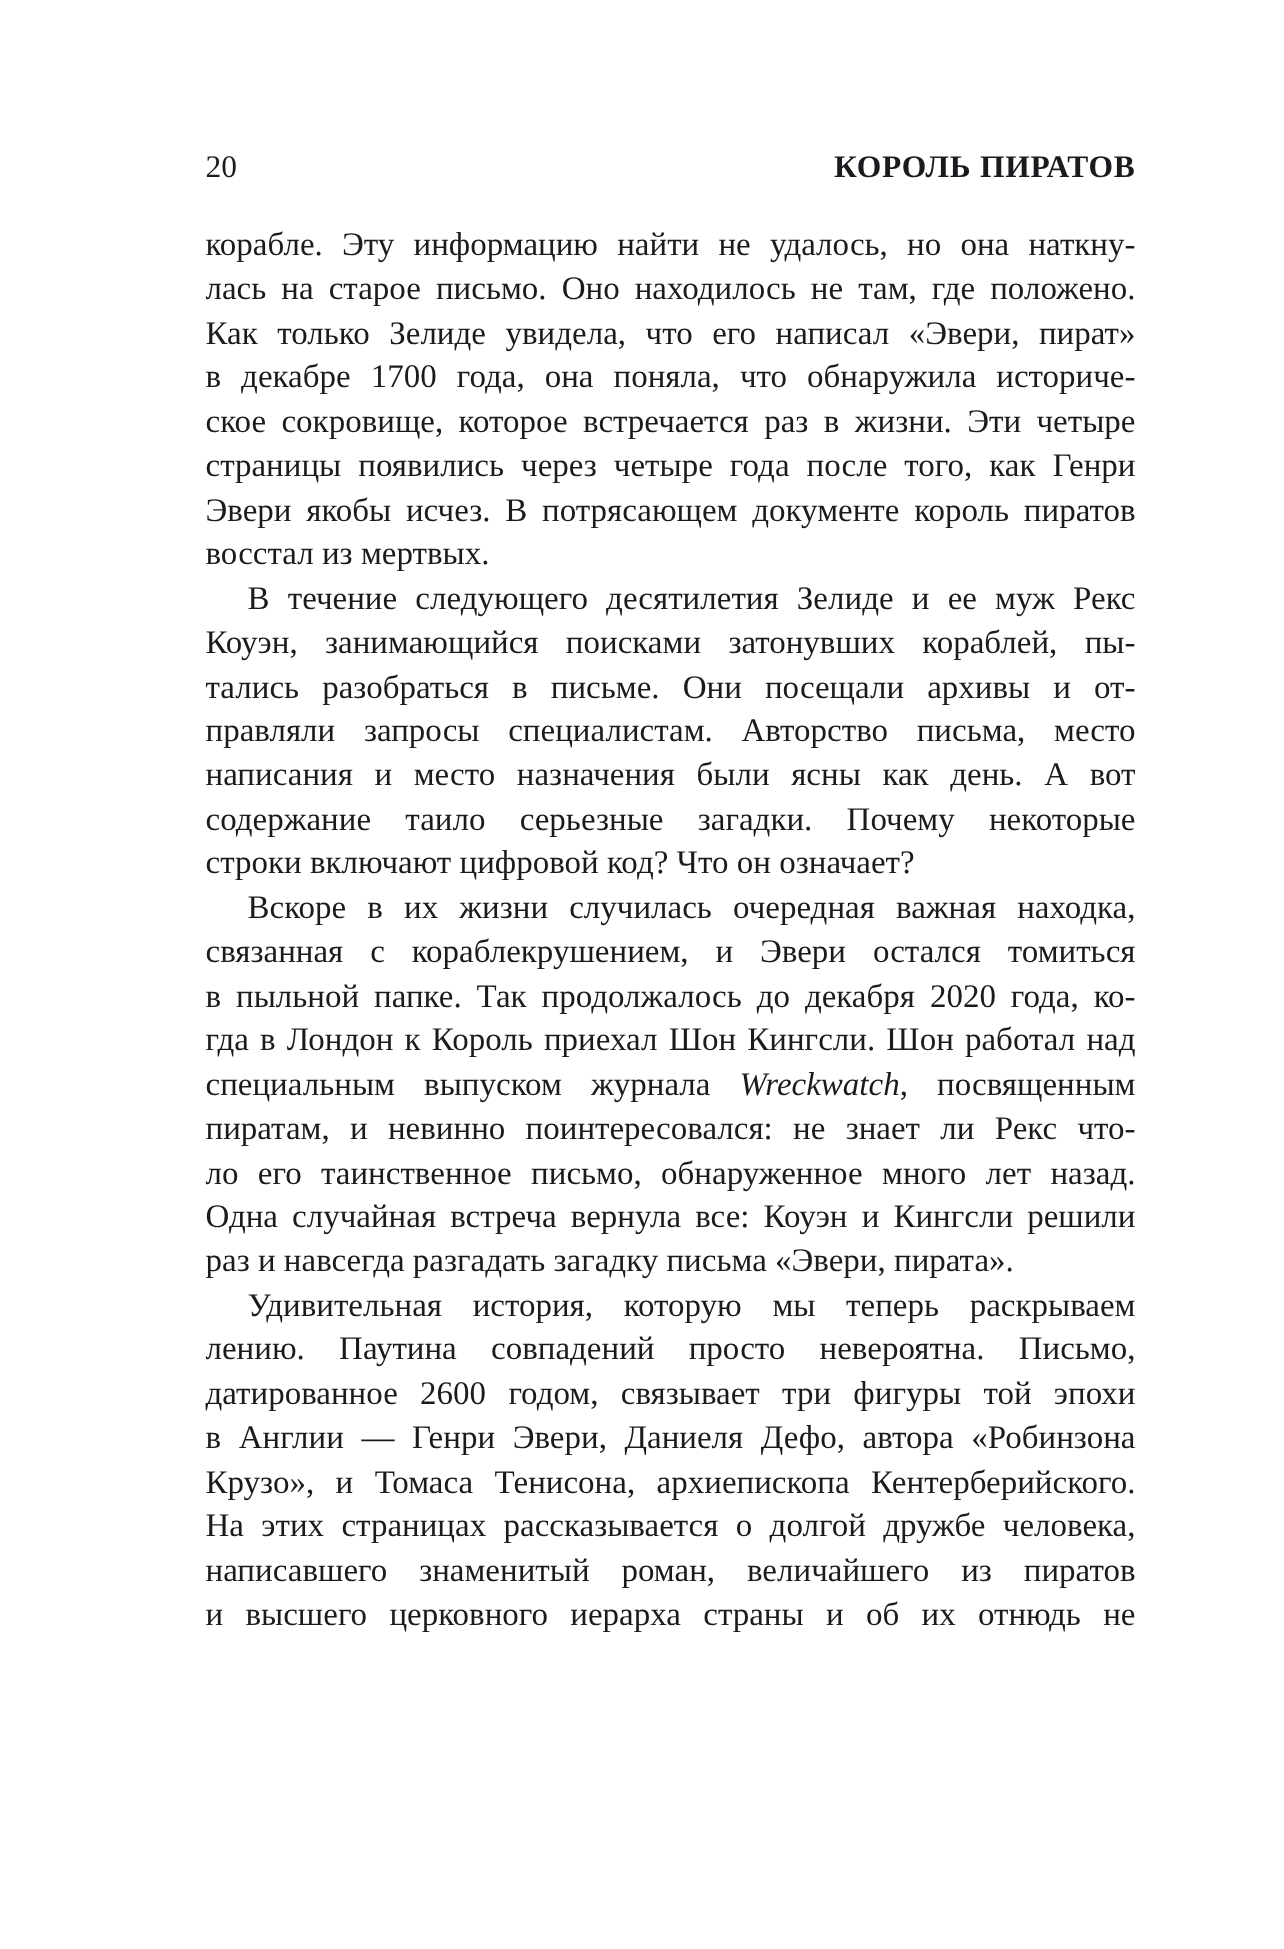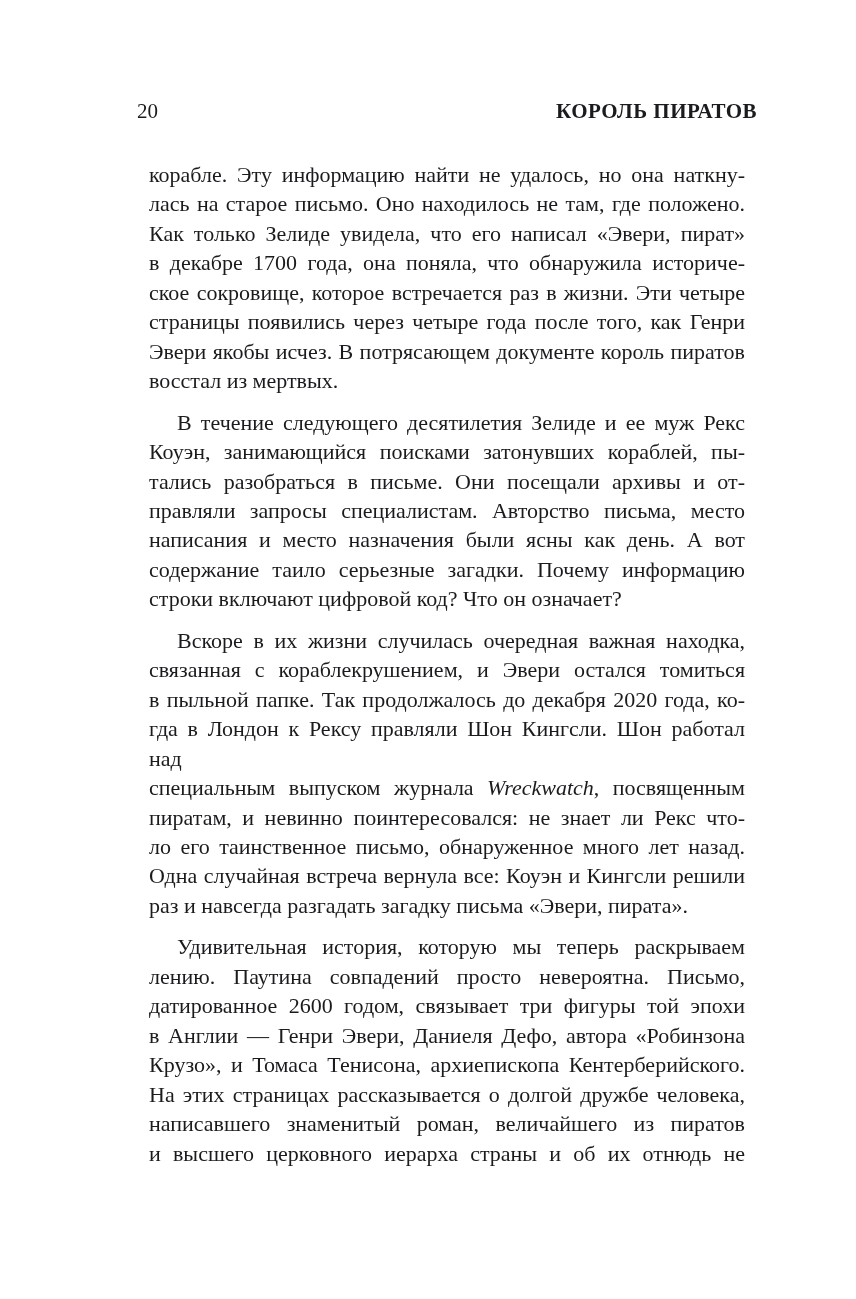--- a/index.html
+++ b/index.html
@@ -33,21 +33,21 @@
   }
   .text-body {
     position: absolute;
     left: 137px;
     top: 148px;
     width: 620px;
     font-size: 22px;
     line-height: 29.45px;
   }
   .paragraph {
-    margin: 12px;
+    margin: 0;
     padding: 0;
   }
   .line {
     text-align: justify;
     text-align-last: justify;
     text-justify: inter-word;
   }
   .line.last {
     text-align-last: left;
   }
@@ -73,28 +73,28 @@
         <div class="line">страницы появились через четыре года после того, как Генри</div>
         <div class="line">Эвери якобы исчез. В потрясающем документе король пиратов</div>
         <div class="line last">восстал из мертвых.</div>
       </div>
       <div class="paragraph">
         <div class="line indent">В течение следующего десятилетия Зелиде и ее муж Рекс</div>
         <div class="line">Коуэн, занимающийся поисками затонувших кораблей, пы-</div>
         <div class="line">тались разобраться в письме. Они посещали архивы и от-</div>
         <div class="line">правляли запросы специалистам. Авторство письма, место</div>
         <div class="line">написания и место назначения были ясны как день. А вот</div>
-        <div class="line">содержание таило серьезные загадки. Почему информацию</div>
+        <div class="line">содержание таило серьезные загадки. Почему некоторые</div>
         <div class="line last">строки включают цифровой код? Что он означает?</div>
       </div>
       <div class="paragraph">
         <div class="line indent">Вскоре в их жизни случилась очередная важная находка,</div>
         <div class="line">связанная с кораблекрушением, и Эвери остался томиться</div>
         <div class="line">в пыльной папке. Так продолжалось до декабря 2020 года, ко-</div>
-        <div class="line">гда в Лондон к Рексу правляли Шон Кингсли. Шон работал над</div>
+        <div class="line">гда в Лондон к Король приехал Шон Кингсли. Шон работал над</div>
         <div class="line"><span>специальным выпуском журнала </span><i>Wreckwatch</i><span>, посвященным</span></div>
         <div class="line">пиратам, и невинно поинтересовался: не знает ли Рекс что-</div>
         <div class="line">ло его таинственное письмо, обнаруженное много лет назад.</div>
         <div class="line">Одна случайная встреча вернула все: Коуэн и Кингсли решили</div>
         <div class="line last">раз и навсегда разгадать загадку письма «Эвери, пирата».</div>
       </div>
       <div class="paragraph">
         <div class="line indent">Удивительная история, которую мы теперь раскрываем</div>
         <div class="line">лению. Паутина совпадений просто невероятна. Письмо,</div>
         <div class="line">датированное 2600 годом, связывает три фигуры той эпохи</div>

